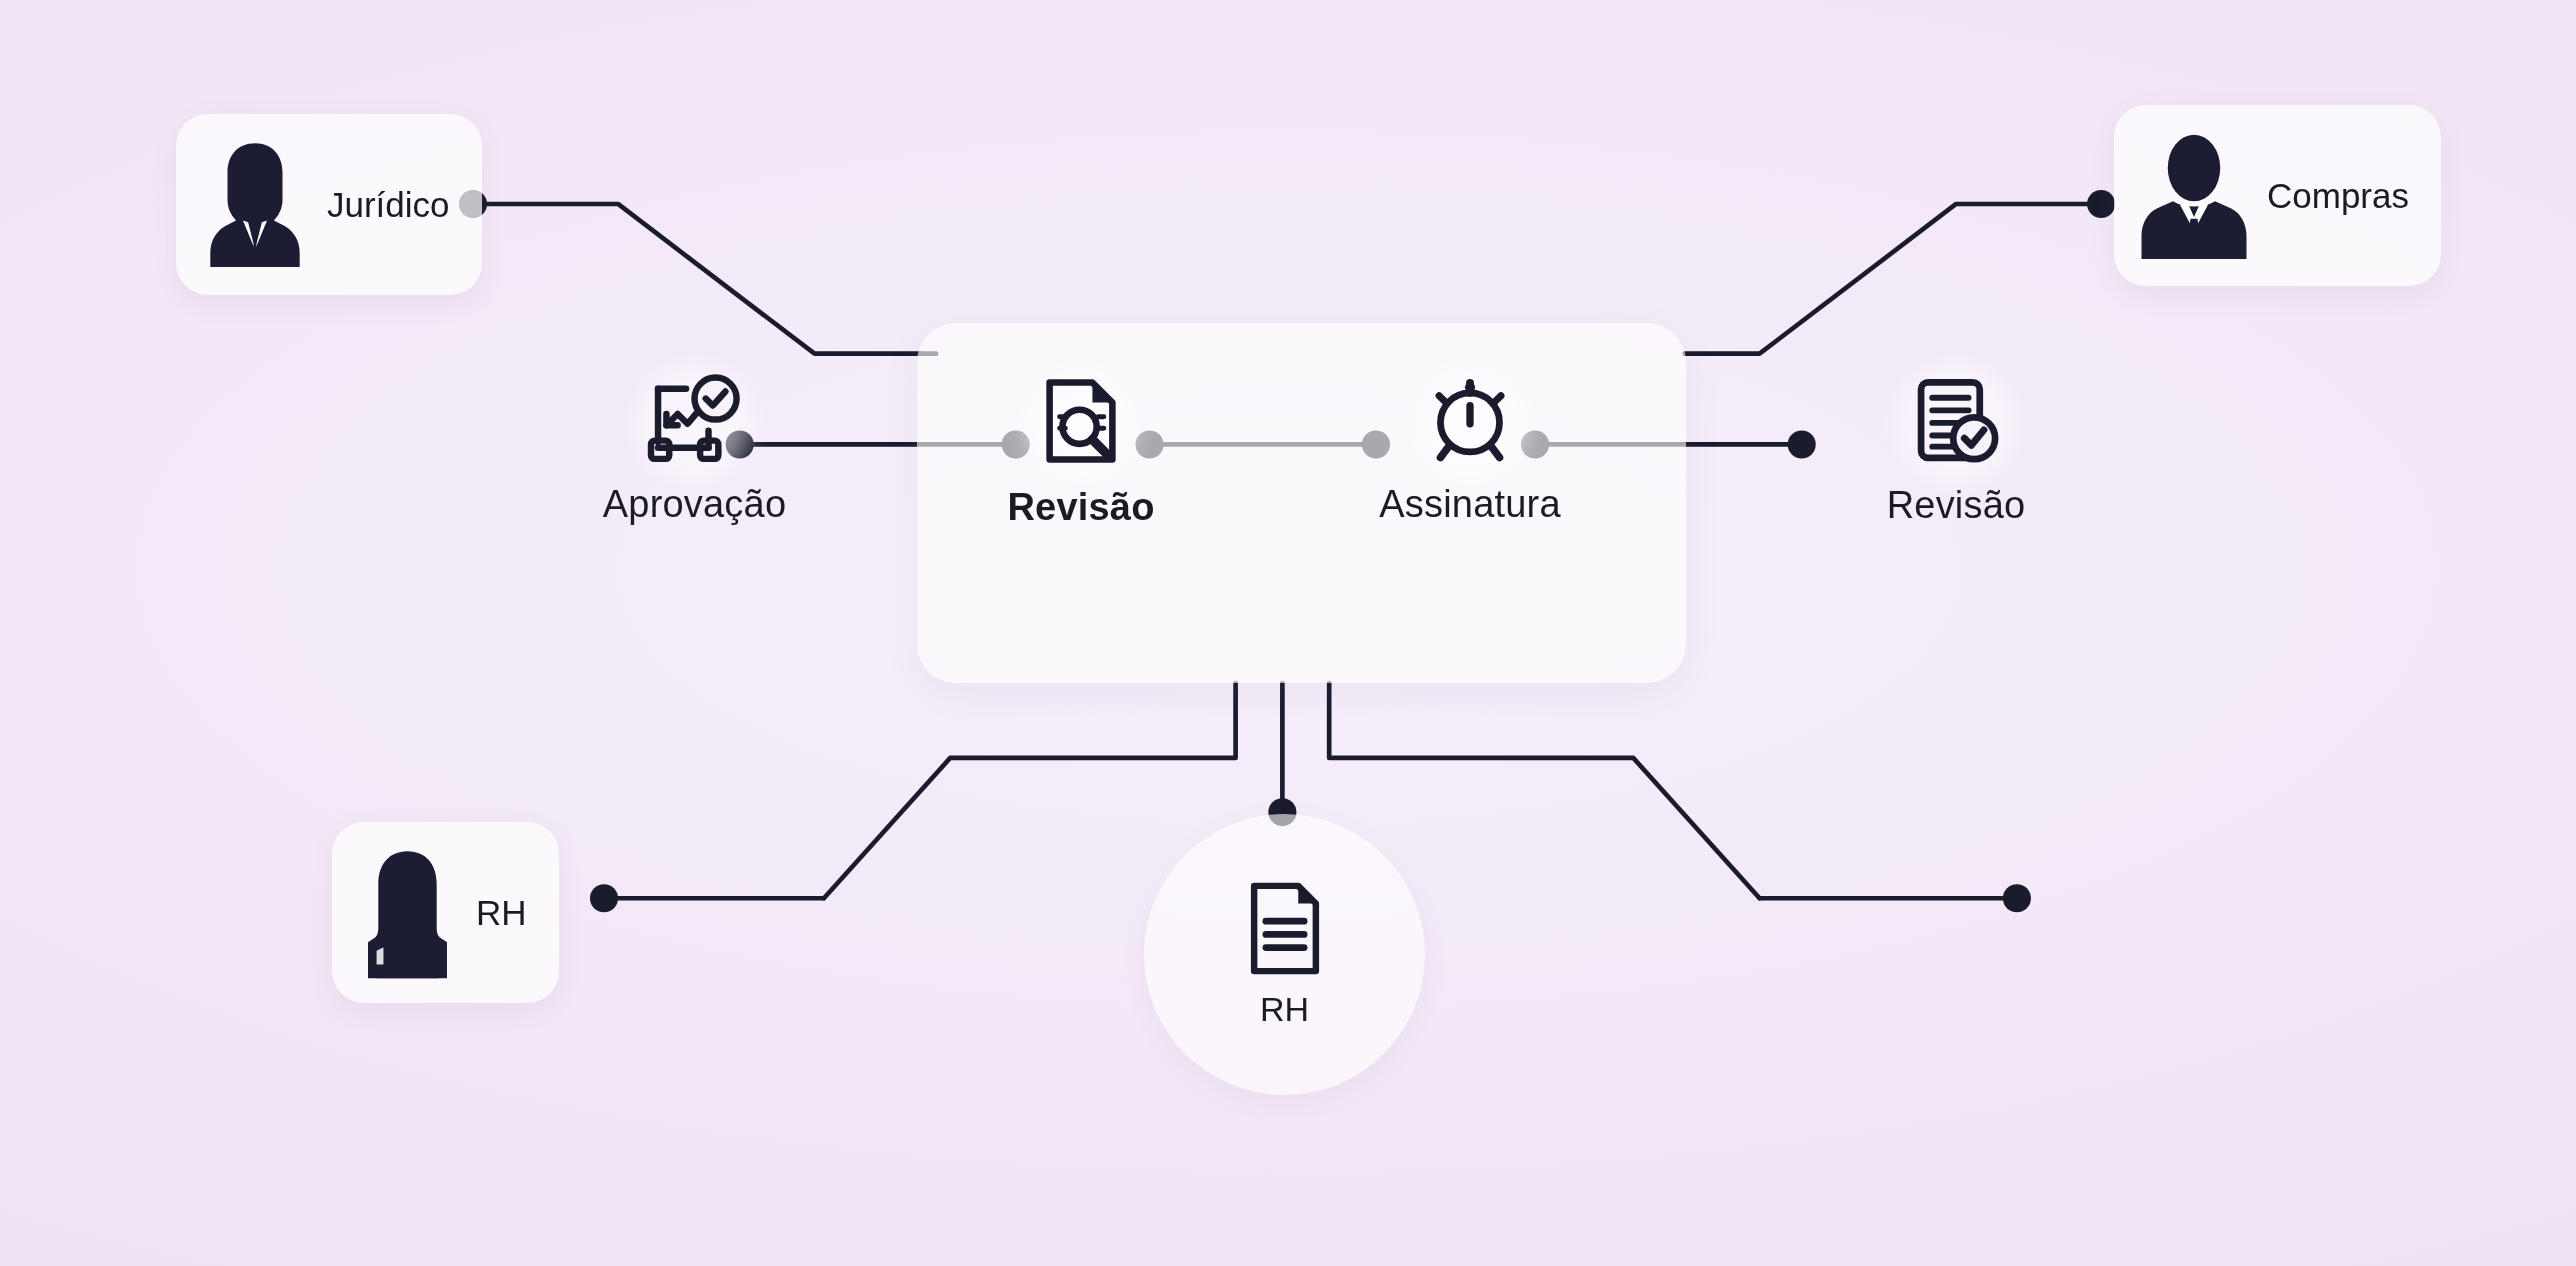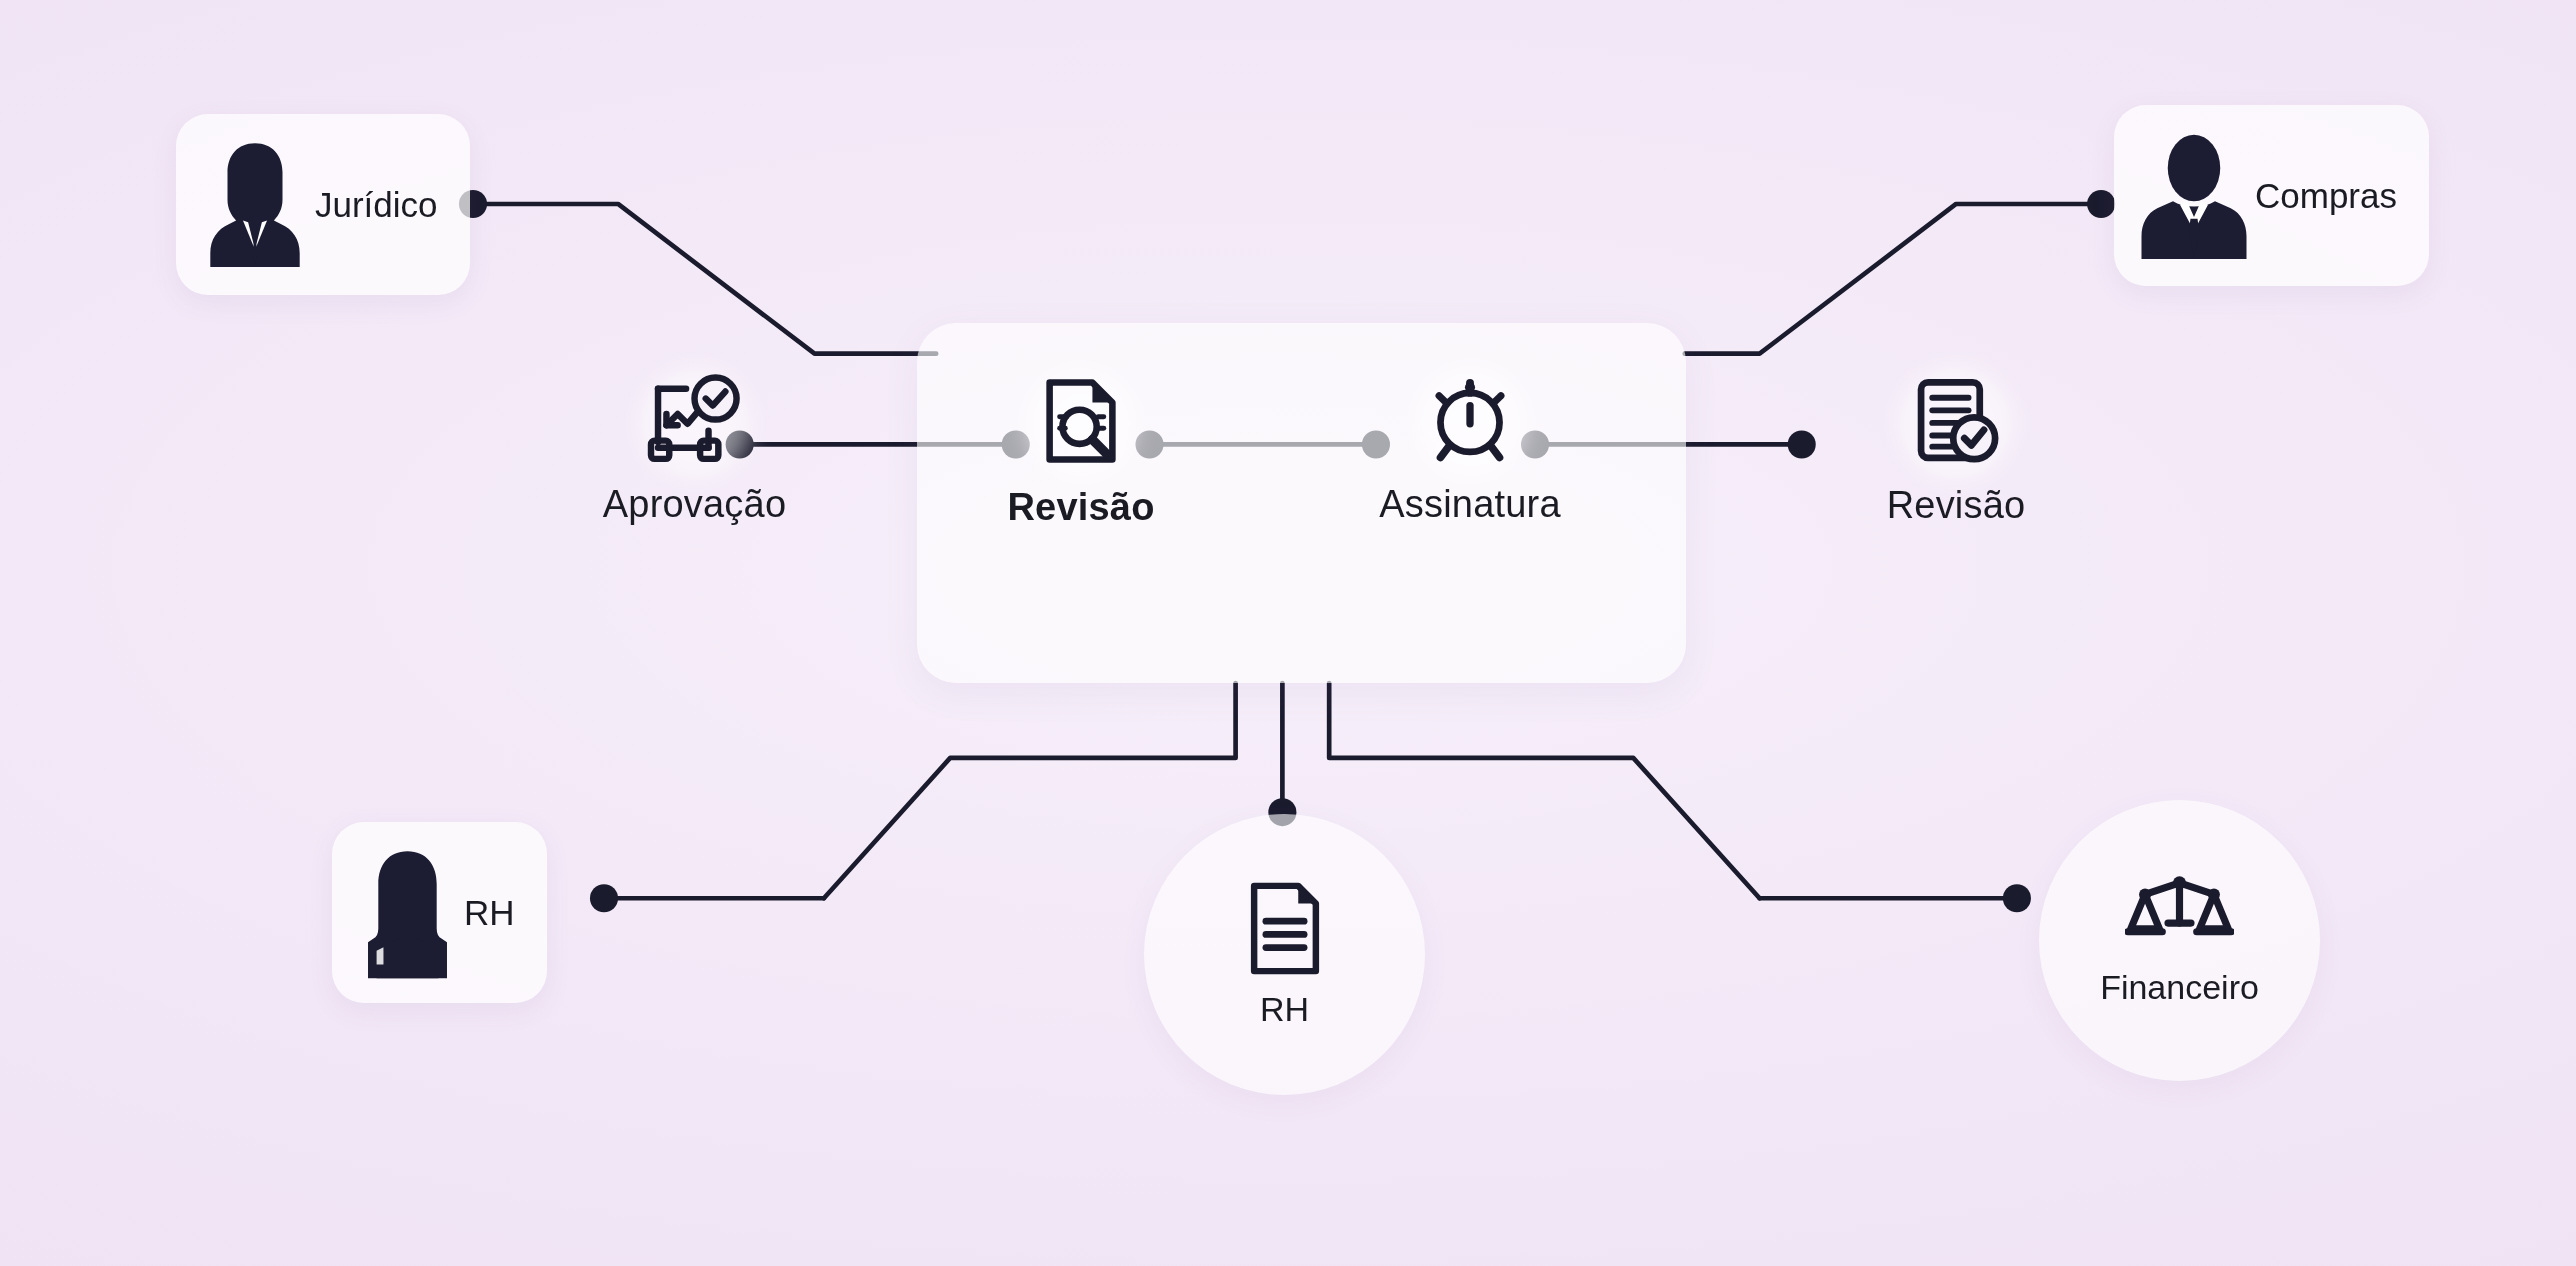--- a/index.html
+++ b/index.html
@@ -55,21 +55,21 @@
     color: #1b1b24;
     letter-spacing: 0.2px;
     white-space: nowrap;
   }
   
   .person-card {
     position: absolute;
     display: flex;
     flex-direction: row;
     align-items: center;
-    gap: 5px;
+    gap: 17px;
     padding: 20.6px 32px 20.6px 24px;
     border-radius: 32px;
     background: rgba(255,255,255,0.72);
     box-shadow: 0 7.5px 26px rgba(120, 90, 150, 0.08);
     justify-content: center;
   }
   .person-card .card-label {
     font-size: 35px;
     color: #1b1b24;
     white-space: nowrap;
@@ -266,34 +266,15 @@
         <g stroke="#1b1b2e" stroke-width="4.6" stroke-linecap="round">
           <path d="M16 28 L42 28"></path>
           <path d="M16 37 L42 37"></path>
           <path d="M16 46 L42 46"></path>
         </g>
       </svg>
     </span>
     <span class="circle-label">RH</span>
   </div>
 
-  <div class="circle-node wide" style="left:2039px; top:800px;">
-    <span class="icon-wrap">
-      <svg width="109" height="81" viewBox="0 0 76 56">
-        <g fill="none" stroke="#1b1b2e" stroke-width="5" stroke-linecap="round" stroke-linejoin="round">
-          <path d="M14 14 L38 6 L62 14"></path>
-          <path d="M38 6 L38 34"></path>
-          <path d="M30 34 L46 34"></path>
-          <path d="M14 14 L4 38 L24 38 Z"></path>
-          <path d="M62 14 L52 38 L72 38 Z"></path>
-          <path d="M2 40 L26 40"></path>
-          <path d="M50 40 L74 40"></path>
-        </g>
-        <circle cx="38" cy="6" r="4.6" fill="#1b1b2e"></circle>
-        <circle cx="14" cy="14" r="4.2" fill="#1b1b2e"></circle>
-        <circle cx="62" cy="14" r="4.2" fill="#1b1b2e"></circle>
-      </svg>
-    </span>
-    <span class="circle-label">Financeiro</span>
-  </div>
 
 </div>
 
 
 </body></html>

